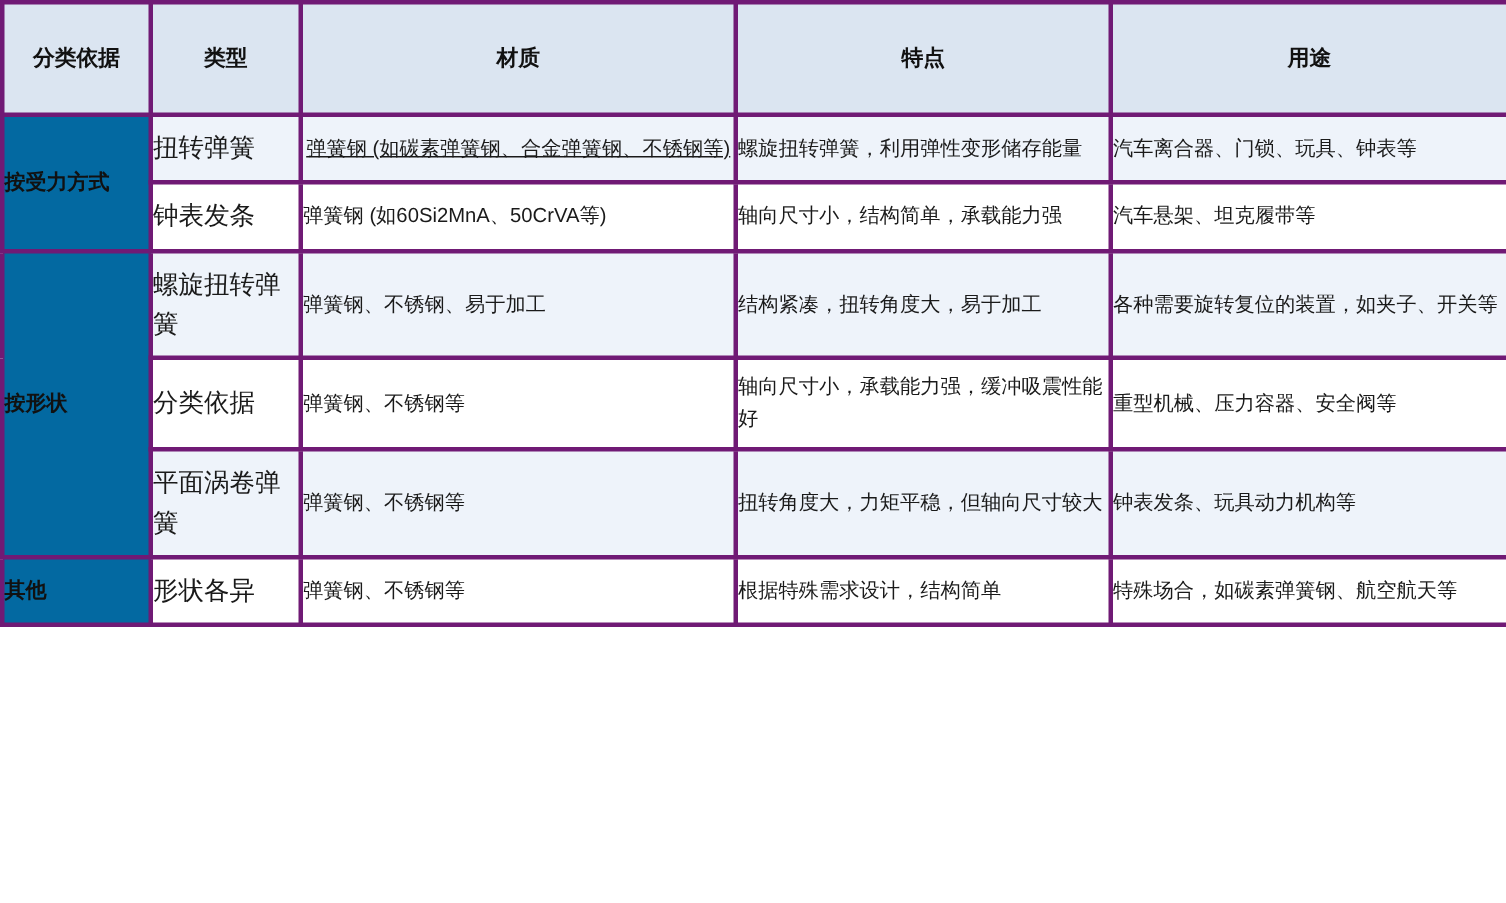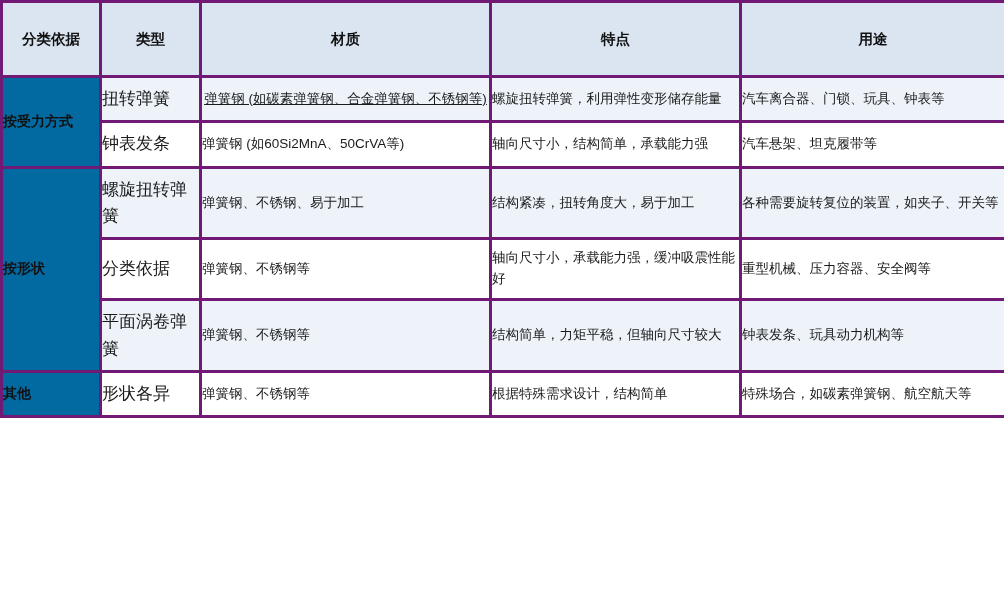--- a/index.html
+++ b/index.html
@@ -113,21 +113,21 @@
       </tr>
       <tr class="band-b">
         <td class="body-cell type-cell">分类依据</td>
         <td class="body-cell">弹簧钢、不锈钢等</td>
         <td class="body-cell">轴向尺寸小，承载能力强，缓冲吸震性能好</td>
         <td class="body-cell">重型机械、压力容器、安全阀等</td>
       </tr>
       <tr class="band-a">
         <td class="body-cell type-cell">平面涡卷弹簧</td>
         <td class="body-cell">弹簧钢、不锈钢等</td>
-        <td class="body-cell">结构简单，力矩平稳，但轴向尺寸较大</td>
+        <td class="body-cell">扭转角度大，力矩平稳，但轴向尺寸较大</td>
         <td class="body-cell">钟表发条、玩具动力机构等</td>
       </tr>
 
       <tr class="band-b">
         <td class="group-cell" rowspan="1">其他</td>
         <td class="body-cell type-cell">形状各异</td>
         <td class="body-cell">弹簧钢、不锈钢等</td>
         <td class="body-cell">根据特殊需求设计，结构简单</td>
         <td class="body-cell">特殊场合，如碳素弹簧钢、航空航天等</td>
       </tr>

